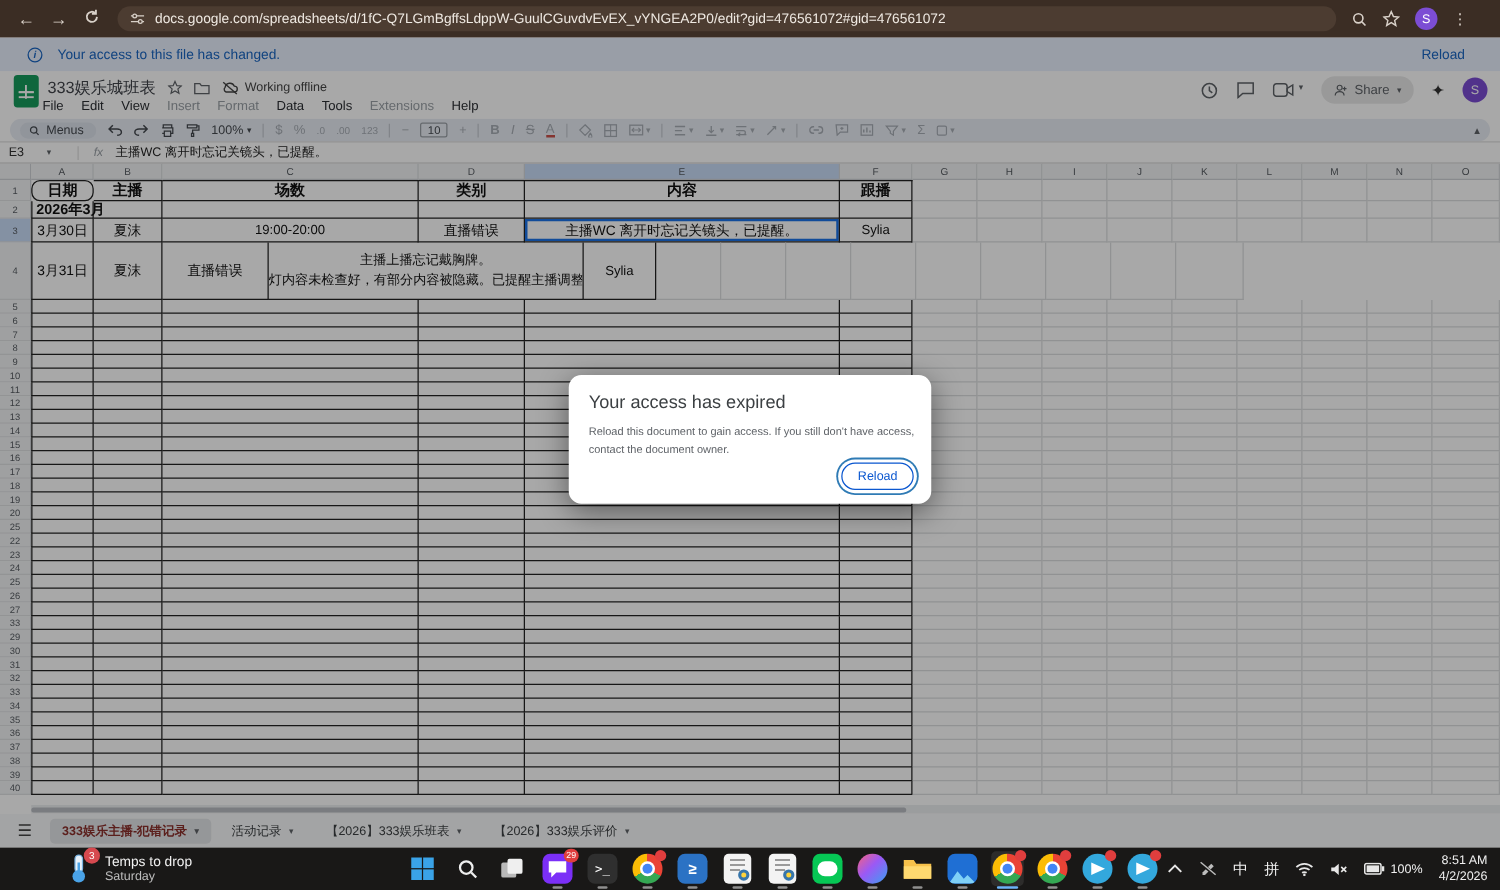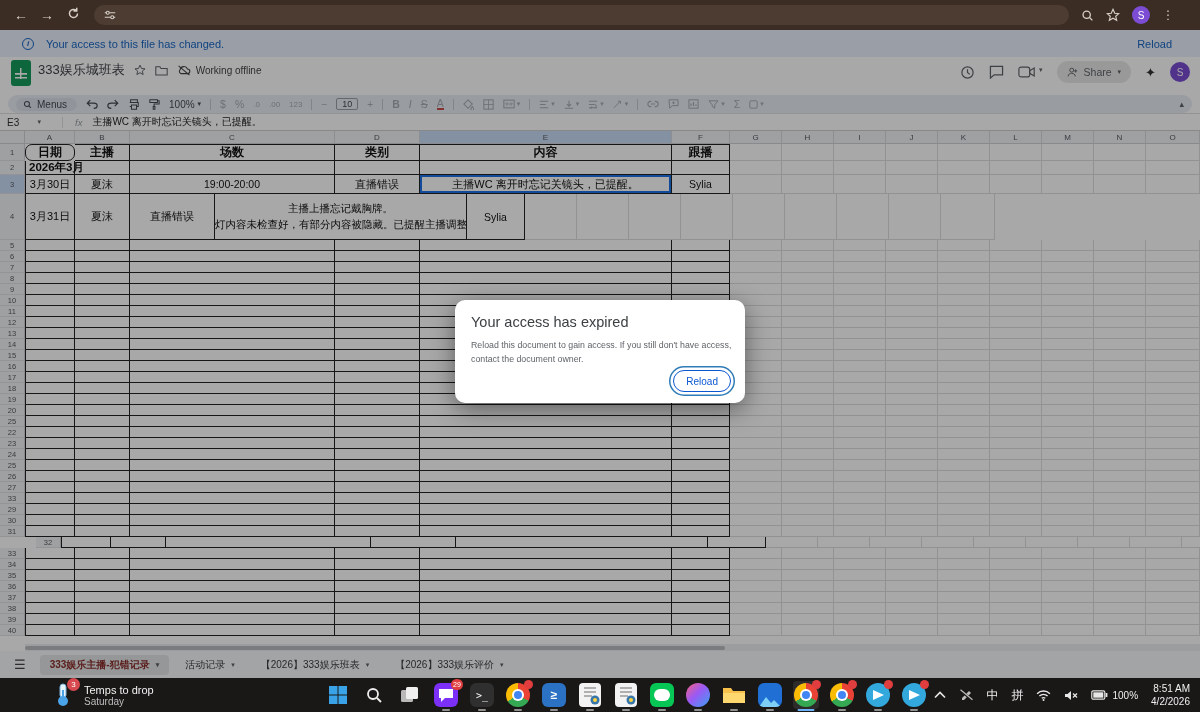--- a/index.html
+++ b/index.html
@@ -153,20 +153,21 @@
         </svg>
     </span>
     <div class="url-pill">
       <span class="tune-ico">
         <svg width="12" height="12" viewBox="0 0 16 16">
             <circle cx="5" cy="5" r="2" fill="none" stroke="#d8d0c8" stroke-width="1.4"></circle>
             <circle cx="11" cy="11" r="2" fill="none" stroke="#d8d0c8" stroke-width="1.4"></circle>
             <path d="M7 5h8M1 5h2M9 11H1M13 11h2" stroke="#d8d0c8" stroke-width="1.4"></path>
           </svg>
       </span>
+      <span class="url-text">docs.google.com/spreadsheets/d/1fC-Q7LGmBgffsLdppW-GuulCGuvdvEvEX_vYNGEA2P0/edit?gid=476561072#gid=476561072</span>
     </div>
     <div class="bb-right">
       <span>
           <svg width="13" height="13" viewBox="0 0 16 16">
             <circle cx="7" cy="7" r="4.5" fill="none" stroke="#d8d0c8" stroke-width="1.6"></circle>
             <path d="M10.5 10.5 14 14" stroke="#d8d0c8" stroke-width="1.6"></path>
           </svg>
         </span>
       <span>
           <svg width="14" height="14" viewBox="0 0 16 16">
@@ -203,20 +204,31 @@
             </svg>
           </span>
         <span class="offline">
           <svg width="14" height="11" viewBox="0 0 18 14">
               <path d="M5 11h8.5a3 3 0 0 0 0-6A5 5 0 0 0 4 6a3 3 0 0 0 1 5z" fill="none" stroke="#444" stroke-width="1.4"></path>
               <path d="M2 1l14 12" stroke="#444" stroke-width="1.4"></path>
             </svg>
           <span>Working offline</span>
         </span>
       </div>
+      <div class="menu-row">
+          <span class="menu-item">File</span>
+          <span class="menu-item">Edit</span>
+          <span class="menu-item">View</span>
+          <span class="menu-item dis">Insert</span>
+          <span class="menu-item dis">Format</span>
+          <span class="menu-item">Data</span>
+          <span class="menu-item">Tools</span>
+          <span class="menu-item dis">Extensions</span>
+          <span class="menu-item">Help</span>
+        </div>
       <div class="sh-right">
         <span class="mini-ico">
             <svg width="15" height="15" viewBox="0 0 16 16">
               <circle cx="8" cy="8" r="6" fill="none" stroke="#5f6368" stroke-width="1.3"></circle>
               <path d="M8 4.5V8l2.5 2" fill="none" stroke="#5f6368" stroke-width="1.3"></path>
             </svg>
           </span>
         <span class="mini-ico">
             <svg width="15" height="14" viewBox="0 0 16 15">
               <path d="M1.5 1.5h13v9h-9l-4 3.5z" fill="none" stroke="#5f6368" stroke-width="1.3"></path>
@@ -952,21 +964,21 @@
             <div class="cell lt" style="width: 52px;"></div>
             <div class="cell lt" style="width: 52px;"></div>
             <div class="cell lt" style="width: 52px;"></div>
             <div class="cell lt" style="width: 52px;"></div>
             <div class="cell lt" style="width: 52px;"></div>
             <div class="cell lt" style="width: 52px;"></div>
             <div class="cell lt" style="width: 52px;"></div>
             <div class="cell lt" style="width: 52px;"></div>
             <div class="cell lt" style="width: 54px;"></div>
           </div>
-          <div class="grow" style="height: 11px; padding-left: 36px;">
+          <div class="grow" style="height: 11px;">
             <div class="rownum">32</div>
             <div class="cell tb first" style="width: 50px;"></div>
             <div class="cell tb" style="width: 55px;"></div>
             <div class="cell tb" style="width: 205px;"></div>
             <div class="cell tb" style="width: 85px;"></div>
             <div class="cell tb" style="width: 252px;"></div>
             <div class="cell tb" style="width: 58px;"></div>
             <div class="cell lt" style="width: 52px;"></div>
             <div class="cell lt" style="width: 52px;"></div>
             <div class="cell lt" style="width: 52px;"></div>

